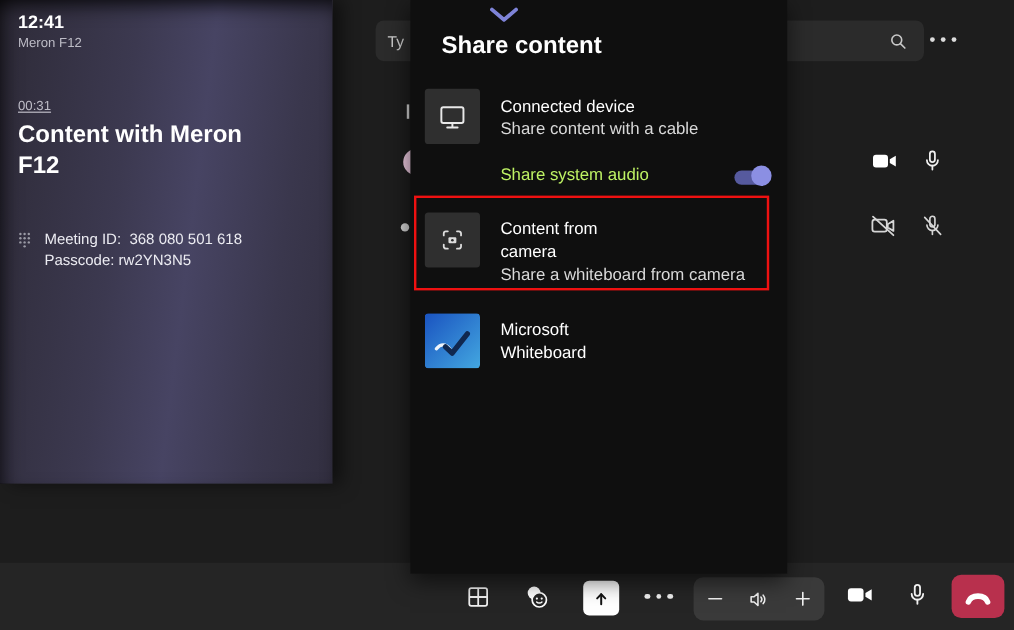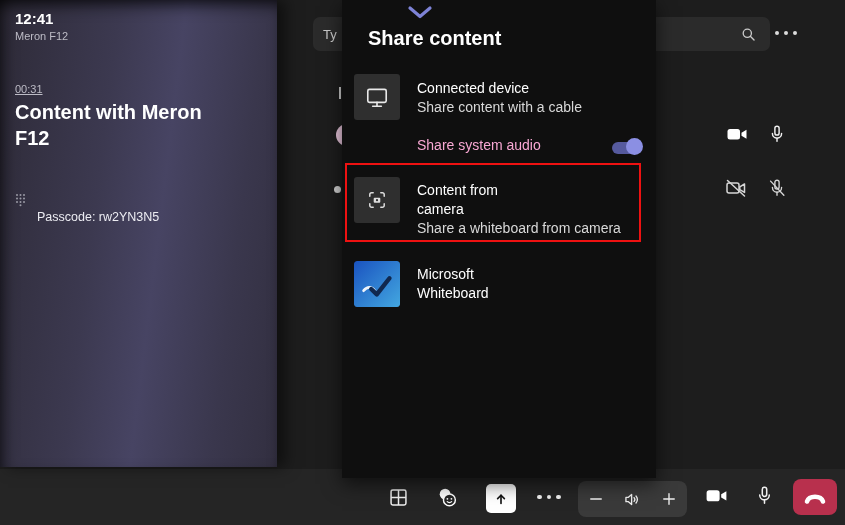--- a/index.html
+++ b/index.html
@@ -5,21 +5,21 @@
   html,body{margin:0;padding:0;background:#000;}
   .stage{
     position:relative;width:845px;height:525px;overflow:hidden;
     background:#1d1d1d;
     font-family:"Liberation Sans","DejaVu Sans",sans-serif;
     -webkit-font-smoothing:antialiased;
   }
   .abs{position:absolute;}
   
   .sidebar{
-    left:0;top:0;width:277px;height:467px;
+    left:0;top:0;width:277px;height:403px;
     background:linear-gradient(97deg,#2e2b38 0%,#3c3950 36%,#474463 56%,#3a374d 80%,#322f40 100%);
     box-shadow:8px 0 14px rgba(0,0,0,.5), inset 0 12px 16px -8px rgba(0,0,0,.8), inset 12px 0 16px -10px rgba(0,0,0,.6);
     z-index:2;
   }
   .clock{left:15px;top:10px;font-size:15px;font-weight:700;color:#fff;}
   .room{left:15px;top:30px;font-size:11px;color:#bdbcc6;}
   .elapsed{left:15px;top:83px;font-size:11px;color:#bdbcc6;text-decoration:underline;}
   .meeting-title{left:15px;top:99px;width:205px;font-size:20px;line-height:26px;font-weight:700;color:#fff;}
   .dialpad{left:15px;top:193px;}
   .meeting-id{left:37px;top:192px;font-size:12.5px;color:#ececf2;white-space:pre;}
@@ -51,21 +51,21 @@
   
   .panel{
     left:342px;top:0;width:314px;height:478px;background:#0f0f0f;z-index:3;
     box-shadow:0 6px 18px rgba(0,0,0,.6);
   }
   .panel .chevron{position:absolute;left:64px;top:5px;width:28px;height:16px;cursor:pointer;}
   .panel-title{position:absolute;left:26px;top:27px;font-size:20px;font-weight:700;color:#fff;}
   .icon-sq{position:absolute;left:12px;width:46px;height:46px;border-radius:3px;background:#2f2f2f;display:flex;align-items:center;justify-content:center;}
   .row-title{position:absolute;left:75px;font-size:14px;font-weight:400;color:#fff;line-height:19px;white-space:pre-line;}
   .row-sub{position:absolute;left:75px;font-size:14px;color:#d9d9d9;line-height:19px;}
-  .audio-label{position:absolute;left:75px;top:137px;font-size:14px;color:#f9a8d4;}
+  .audio-label{position:absolute;left:75px;top:137px;font-size:14px;color:#bef264;}
   .toggle{position:absolute;left:268px;top:137px;width:36px;height:20px;cursor:pointer;}
   .toggle .track{position:absolute;left:2px;top:5px;width:28px;height:12px;border-radius:6px;background:#565a9e;}
   .toggle .knob{position:absolute;left:16px;top:1px;width:17px;height:17px;border-radius:50%;background:#8b8fe3;}
   .highlight-box{position:absolute;left:3px;top:163px;width:292px;height:75px;border:2px solid #ee1111;}
   .wb-icon{position:absolute;left:12px;width:46px;height:46px;border-radius:3px;overflow:hidden;display:flex;}
 </style>
 </head>
 <body>
 
 <div class="stage">
@@ -196,20 +196,21 @@
           <circle cx="9" cy="2" r="1"></circle>
         <circle cx="2" cy="5.5" r="1"></circle>
           <circle cx="5.5" cy="5.5" r="1"></circle>
           <circle cx="9" cy="5.5" r="1"></circle>
         <circle cx="2" cy="9" r="1"></circle>
           <circle cx="5.5" cy="9" r="1"></circle>
           <circle cx="9" cy="9" r="1"></circle>
         <circle cx="5.5" cy="12.3" r="1"></circle>
       </svg>
     </div>
+    <div class="abs meeting-id">Meeting ID:  368 080 501 618</div>
     <div class="abs passcode">Passcode: rw2YN3N5</div>
   </div>
 
   <div class="abs panel">
     <div class="chevron">
       <svg width="28" height="16" viewBox="0 0 28 16" fill="none" stroke="#7e83d7" stroke-width="3.2" stroke-linecap="round" stroke-linejoin="round">
         <path d="M4 3l10 8.5L24 3"></path>
       </svg>
     </div>
     <div class="panel-title">Share content</div>

